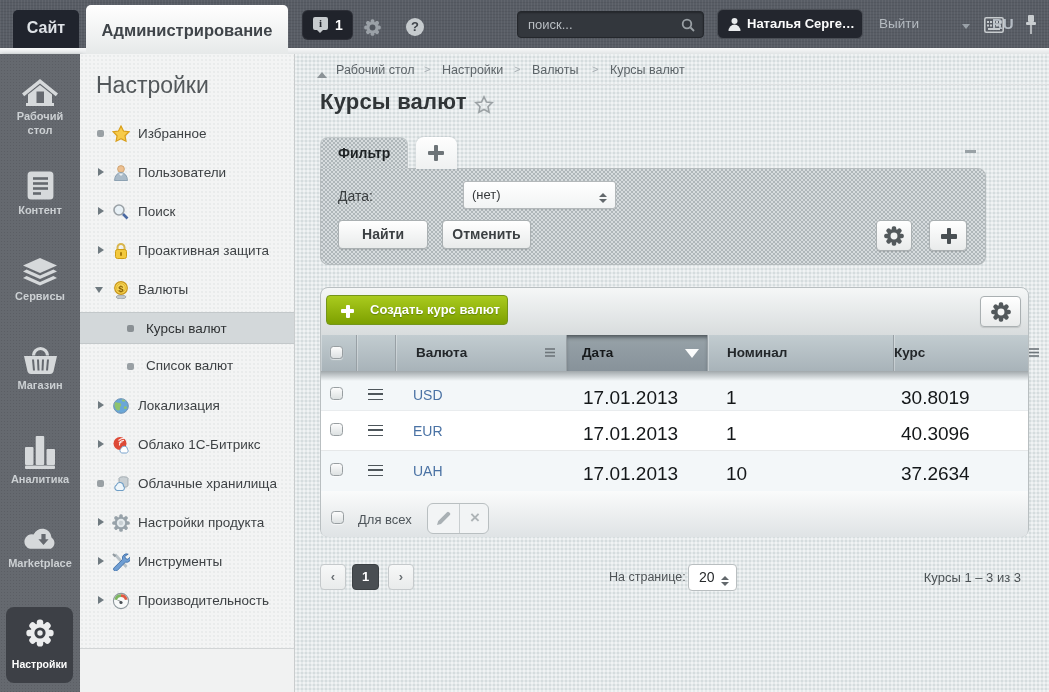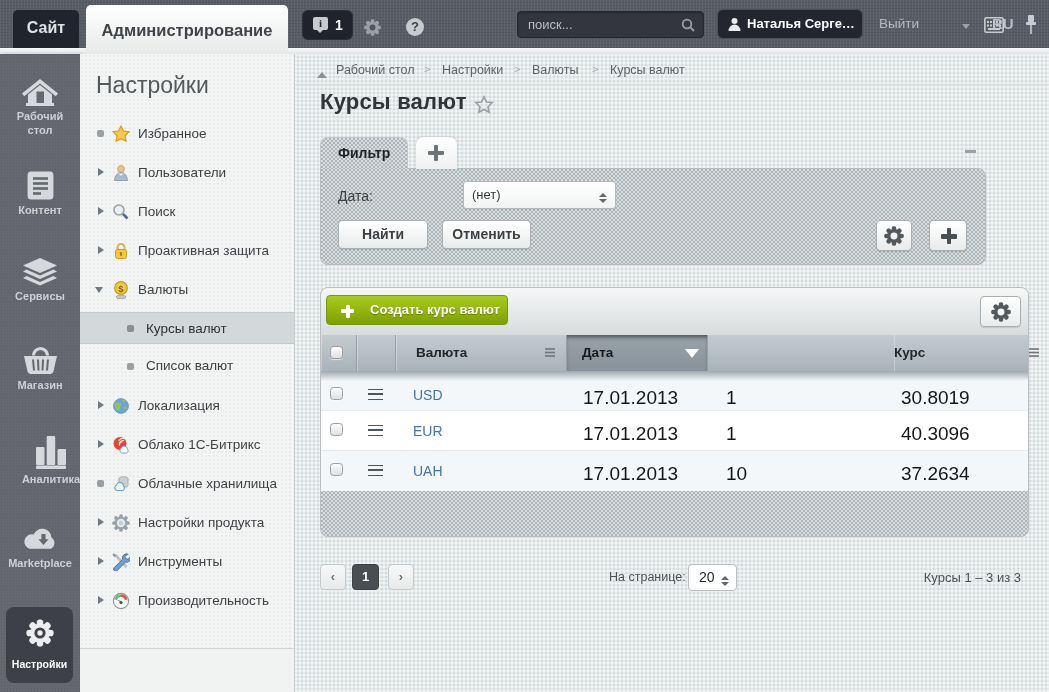--- a/index.html
+++ b/index.html
@@ -232,21 +232,21 @@
       <path d="M10.5 9.5a7 7 0 0114 0" fill="none" stroke="#d6d9db" stroke-width="3.2"></path>
       <path fill="#d6d9db" d="M1 10h33l-3.6 15.7A3.6 3.6 0 0126.9 28H8.1a3.6 3.6 0 01-3.5-2.3z"></path>
       <g stroke="#65696f" stroke-width="2">
         <line x1="10" y1="13.5" x2="11" y2="24.5"></line>
         <line x1="15" y1="13.5" x2="15.5" y2="24.5"></line>
         <line x1="20" y1="13.5" x2="19.5" y2="24.5"></line>
         <line x1="25" y1="13.5" x2="24" y2="24.5"></line>
       </g>
     </svg>
 Магазин</div>
-<div class="sbitem" style="top:436px;left:11px">
+<div class="sbitem" style="top:436px;left:0">
 <svg width="30" height="33" viewBox="0 0 30 33">
       <g fill="#d6d9db">
         <rect x="0" y="11" width="8.5" height="18" rx="1"></rect>
         <rect x="10.7" y="0" width="8.5" height="29" rx="1"></rect>
         <rect x="21.5" y="13" width="8.5" height="16" rx="1"></rect>
         <rect x="0" y="29.5" width="30" height="3.5" rx="1"></rect>
       </g>
     </svg>
 Аналитика</div>
 <div class="sbitem" style="top:527px;left:0">
@@ -464,20 +464,21 @@
       <div class="hcell" style="left:75px;width:171px;padding-left:20px;">Валюта
         <svg style="position:absolute;right:10px;top:12px" width="12" height="11" viewBox="0 0 12 11">
             <g stroke="#6e767b" stroke-width="1.6">
               <line x1="1" y1="2" x2="11" y2="2"></line>
               <line x1="1" y1="5.5" x2="11" y2="5.5"></line>
               <line x1="1" y1="9" x2="11" y2="9"></line>
             </g>
           </svg></div>
       <div class="hcell" id="hdate" style="left:246px;width:141px;padding-left:15px;">Дата
         <div style="position:absolute;right:8px;top:14px;width:0;height:0;border:7px solid transparent;border-top:9px solid #fbfcfc;border-bottom:none;"></div></div>
+      <div class="hcell" style="left:387px;width:186px;padding-left:19px;">Номинал</div>
       <div class="hcell" style="left:573px;width:156px;border-right:none;">Курс
         <svg style="position:absolute;right:10px;top:12px" width="12" height="11" viewBox="0 0 12 11">
             <g stroke="#6e767b" stroke-width="1.6">
               <line x1="1" y1="2" x2="11" y2="2"></line>
               <line x1="1" y1="5.5" x2="11" y2="5.5"></line>
               <line x1="1" y1="9" x2="11" y2="9"></line>
             </g>
           </svg></div>
     </div>
     <div id="hshadow"></div>
@@ -497,20 +498,31 @@
       <div class="cval" style="left:405px;top:12px">1</div>
       <div class="cval" style="left:580px;top:12px">40.3096</div>
     </div>
     <div class="trow" style="top:163px;background:#f3f7f9;">
       <div class="cbx" style="left:9px;top:12px"></div>
         <div class="burger" style="left:47px;top:14px"></div>
       <div class="clink" style="left:92px;top:12px">UAH</div>
       <div class="cval" style="left:262px;top:12px">17.01.2013</div>
       <div class="cval" style="left:405px;top:12px">10</div>
       <div class="cval" style="left:580px;top:12px">37.2634</div>
+    </div>
+    <div id="tfoot">
+      <div class="cbx" style="left:10px;top:20px"></div>
+      <div style="position:absolute;left:37px;top:21px;font-size:13px;color:#4e555a;">Для всех</div>
+      <div style="position:absolute;left:106px;top:12px;width:62px;height:31px;background:#f2f4f5;border:1px solid #b9bfc1;border-radius:6px;">
+        <div style="position:absolute;left:31px;top:0;width:1px;height:29px;background:#c9cED0;"></div>
+        <svg style="position:absolute;left:8px;top:7px" width="15" height="15" viewBox="0 0 15 15">
+            <path fill="#a9b0b4" d="M1 14l1.2-4L11 1.2a1.4 1.4 0 012 0l.9.9a1.4 1.4 0 010 2L5 13z"></path>
+          </svg>
+        <div style="position:absolute;left:32px;top:0;width:30px;height:29px;color:#aeb4b7;font-size:17px;font-weight:bold;text-align:center;line-height:28px;">×</div>
+      </div>
     </div>
   </div>
 
   <div class="pgbtn" style="left:25px;">‹</div>
   <div id="pg1">1</div>
   <div class="pgbtn" style="left:93px;">›</div>
   <div id="perpage">На странице:</div>
   <div id="pgsel">20<div class="spin" style="right:7px;top:7px">
         <div class="u"></div>
         <div class="d"></div>

